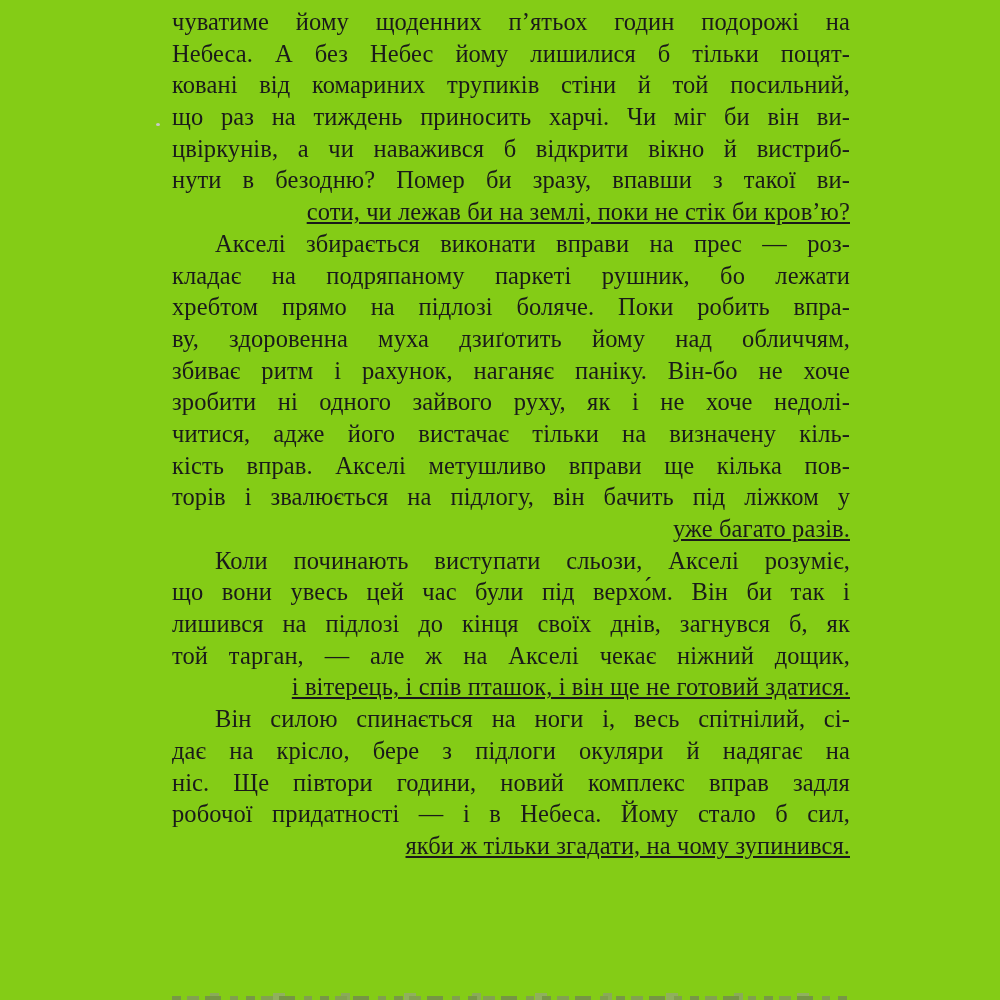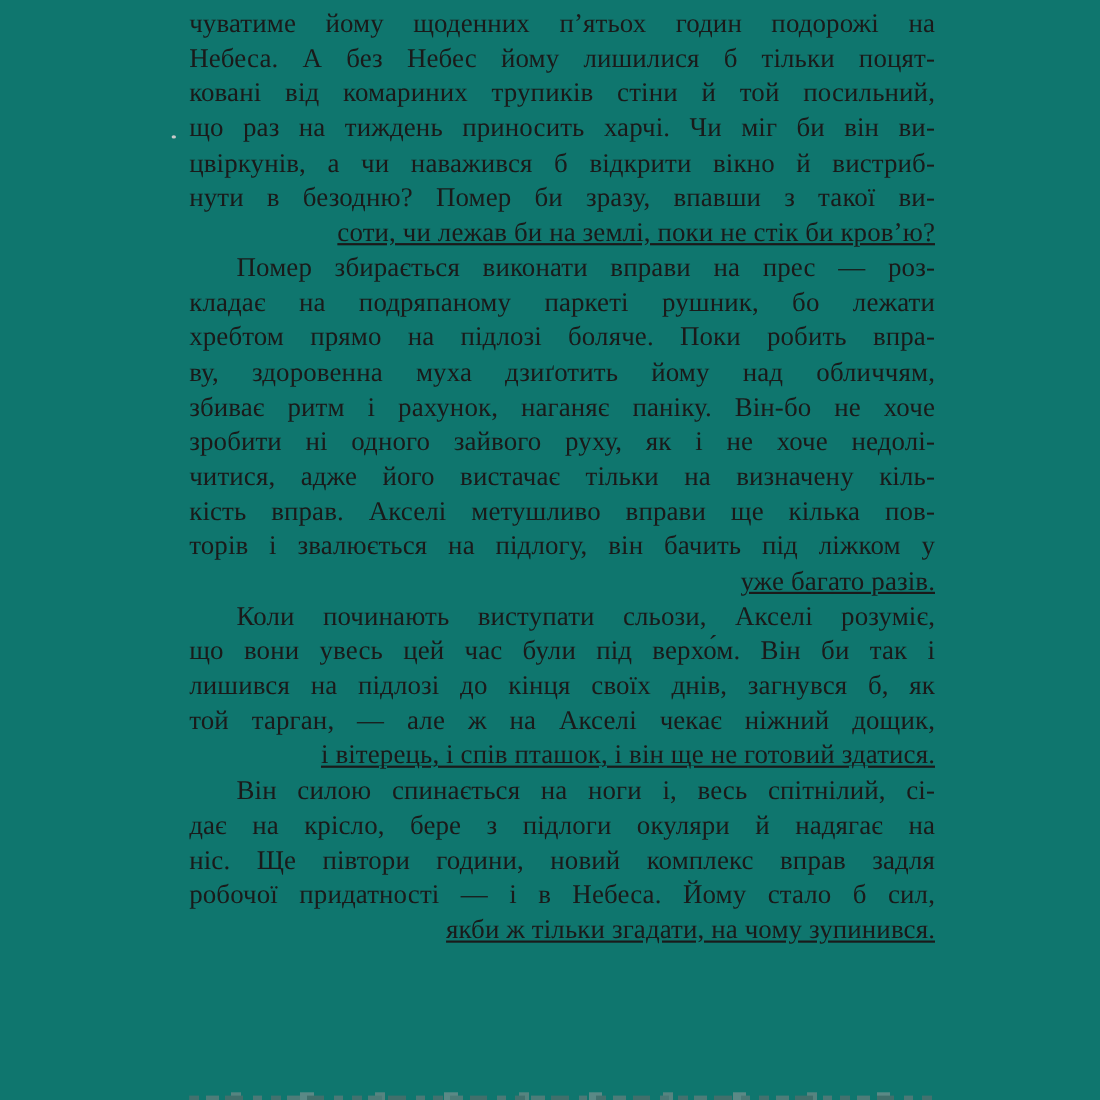--- a/index.html
+++ b/index.html
@@ -10,21 +10,21 @@
     overflow: hidden;
   }
   body {
     background: #fdfdfd;
     position: relative;
     font-family: "Liberation Serif", "DejaVu Serif", serif;
   }
   .page {
     position: absolute;
     inset: 0;
-    background: #0f766e;
+    background: #84cc16;
   }
   .text-block {
     position: absolute;
     left: 172px;
     top: 6px;
     width: 678px;
     font-size: 24.5px;
     line-height: 31.7px;
     color: #1a1a1a;
     letter-spacing: 0.1px;
@@ -84,21 +84,21 @@
 
 <div class="page">
   <div class="text-block" id="text-block" style="color: rgb(26, 26, 26);">
       <div class="line">чуватиме йому щоденних п’ятьох годин подорожі на</div>
       <div class="line">Небеса. А без Небес йому лишилися б тільки поцят-</div>
       <div class="line">ковані від комариних трупиків стіни й той посильний,</div>
       <div class="line">що раз на тиждень приносить харчі. Чи міг би він ви-</div>
       <div class="line">цвіркунів, а чи наважився б відкрити вікно й вистриб-</div>
       <div class="line">нути в безодню? Помер би зразу, впавши з такої ви-</div>
       <div class="line last">соти, чи лежав би на землі, поки не стік би кров’ю?</div>
-      <div class="line indent">Помер збирається виконати вправи на прес — роз-</div>
+      <div class="line indent">Акселі збирається виконати вправи на прес — роз-</div>
       <div class="line">кладає на подряпаному паркеті рушник, бо лежати</div>
       <div class="line">хребтом прямо на підлозі боляче. Поки робить впра-</div>
       <div class="line">ву, здоровенна муха дзиґотить йому над обличчям,</div>
       <div class="line">збиває ритм і рахунок, наганяє паніку. Він-бо не хоче</div>
       <div class="line">зробити ні одного зайвого руху, як і не хоче недолі-</div>
       <div class="line">читися, адже його вистачає тільки на визначену кіль-</div>
       <div class="line">кість вправ. Акселі метушливо вправи ще кілька пов-</div>
       <div class="line">торів і звалюється на підлогу, він бачить під ліжком у</div>
       <div class="line last">уже багато разів.</div>
       <div class="line indent">Коли починають виступати сльози, Акселі розуміє,</div>

